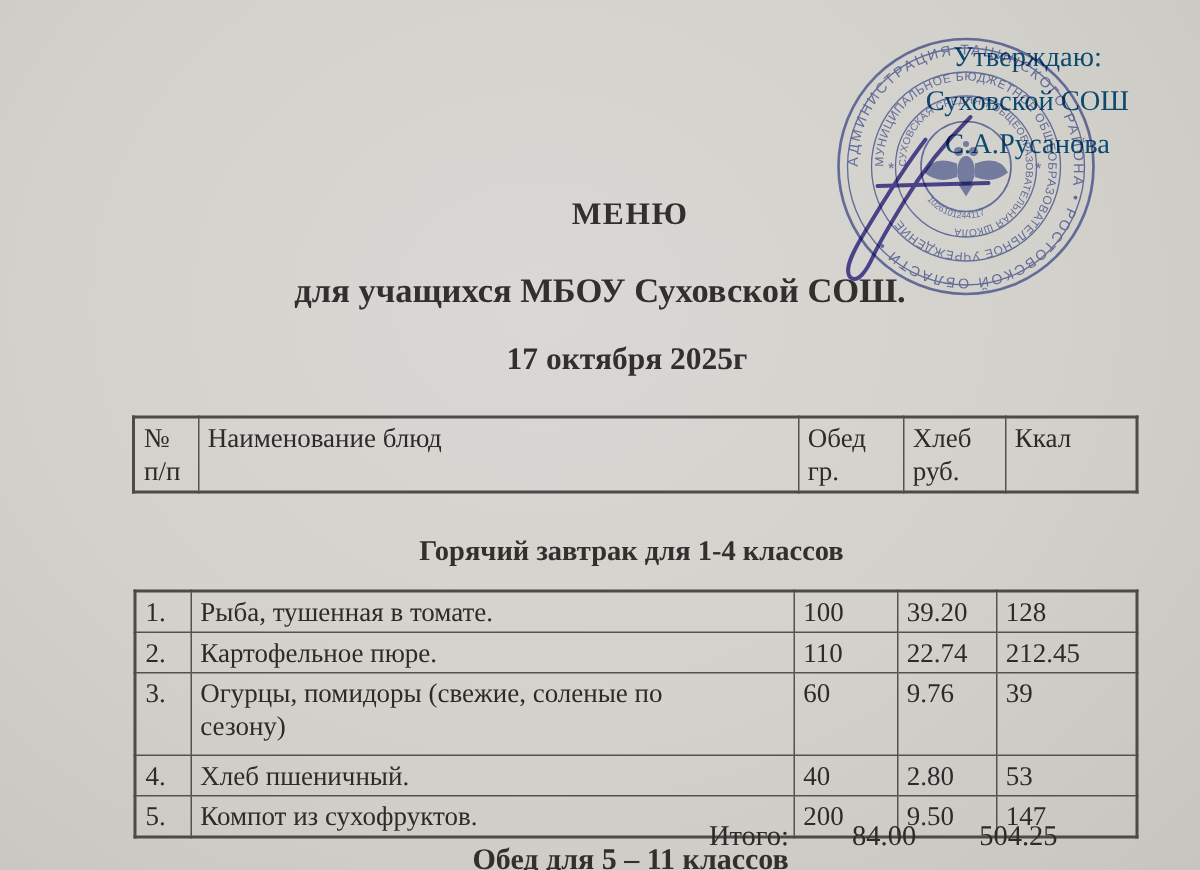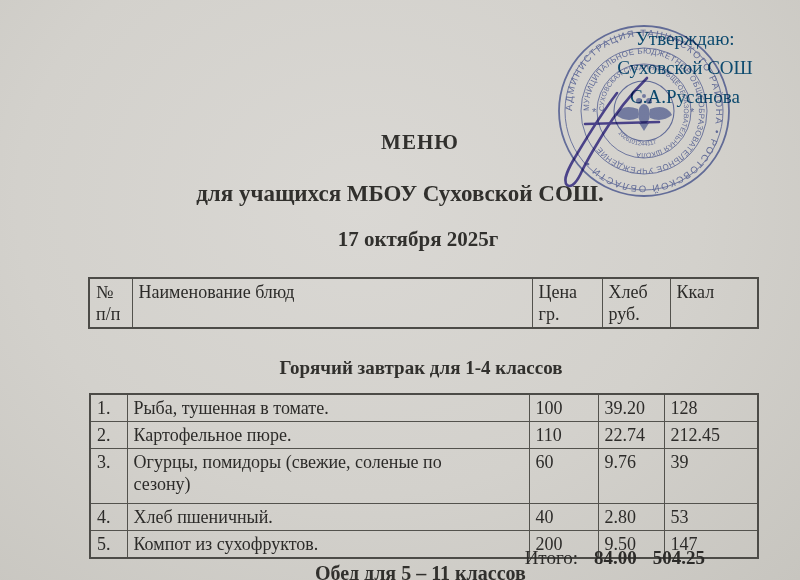--- a/index.html
+++ b/index.html
@@ -39,24 +39,24 @@
   .hdr-table td{height:41px;}
   .menu-table{left:89px;top:393px;width:668px;border:2px solid #4c4b47;}
 
   .section-title{
     position:absolute;left:0;width:800px;top:357px;text-align:center;
     font-weight:bold;font-size:19px;transform:translateX(21px);color:#31302d;
   }
 
   .total-line{
     position:absolute;left:93px;top:547px;width:612px;
-    display:flex;justify-content:flex-end;gap:16px;
+    display:flex;justify-content:flex-end;gap:42px;
     font-size:19px;color:#2c2b29;
   }
-  .total-line .num{font-weight:bold;}
+  .total-line .num{font-weight:normal;}
 
   .next-section{
     position:absolute;left:315px;top:562px;
     font-weight:bold;font-size:20px;color:#31302d;
   }
 </style>
 </head>
 <body>
 
 <div class="page">
@@ -122,21 +122,21 @@
         <col style="width:400px">
         <col style="width:70px">
         <col style="width:68px">
         <col style="width:88px">
       </colgroup>
     <tbody>
         <tr>
       <td>№
 п/п</td>
       <td>Наименование блюд</td>
-      <td>Цена
+      <td>Обед
 гр.</td>
       <td>Хлеб
 руб.</td>
       <td>Ккал</td>
     </tr>
   </tbody>
     </table>
 
   <div class="section-title">Горячий завтрак для 1-4 классов</div>
 

